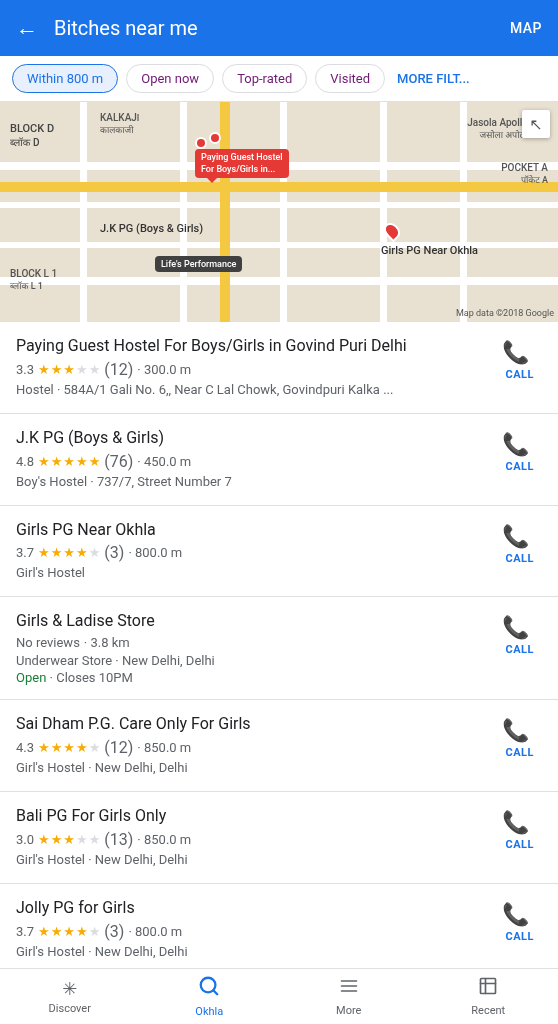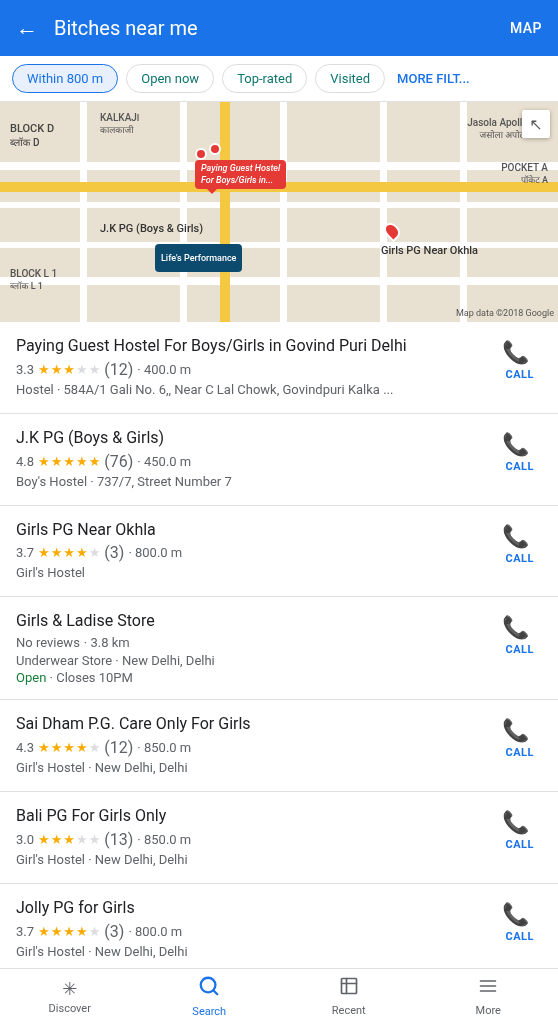--- a/index.html
+++ b/index.html
@@ -55,21 +55,21 @@
       overflow-x: auto;
       white-space: nowrap;
       border-bottom: 1px solid #e0e0e0;
     }
     .filter-bar::-webkit-scrollbar { display: none; }
     .filter-chip {
       border: 1px solid #dadce0;
       border-radius: 20px;
       padding: 6px 14px;
       font-size: 13px;
-      color: #0f766e;
+      color: #701a75;
       background: white;
       cursor: pointer;
       flex-shrink: 0;
     }
     .filter-chip.active {
       background: #e8f0fe;
       border-color: #1a73e8;
       color: #1a73e8;
     }
     .more-filters {
@@ -296,24 +296,24 @@
     <div style="position:absolute; top:80px; left:0; right:0; height:10px; background:#f5c842;"></div>
     <div style="position:absolute; top:0; left:220px; bottom:0; width:10px; background:#f5c842;"></div>
 
     <div class="map-label" style="left:10px; top:20px; font-size:11px; color:#444;">BLOCK D<br><span style="font-size:10px;">ब्लॉक D</span></div>
     <div class="map-label" style="left:100px; top:10px;">KALKAJ<span style="font-size:9px;">I</span><br><span style="font-size:9px;text-align:center;">कालकाजी</span></div>
     <div class="map-label" style="right:30px; top:15px; text-align:right;">Jasola Apollo<br><span style="font-size:9px;">जसोला अपोलो</span></div>
     <div class="map-label" style="right:10px; top:60px; text-align:right;">POCKET A<br><span style="font-size:9px;">पॉकेट A</span></div>
     <div class="map-label" style="left:10px; bottom:30px;">BLOCK L 1<br><span style="font-size:9px;">ब्लॉक L 1</span></div>
 
     <div style="position:absolute; left:155px; bottom:50px;">
-      <div style="background:#0c4a6e; color:white; font-size:9px; padding:9px 6px; border-radius:4px; font-weight:500;">Life's Performance</div>
-    </div>
-
-    <div style="position:absolute; left:195px; top:41px;font-style:italic;">
+      <div style="background:#404040; color:white; font-size:9px; padding:3px 6px; border-radius:4px; font-weight:500;">Life's Performance</div>
+    </div>
+
+    <div style="position:absolute; left:195px; top:30px;">
       <div style="display:flex; align-items:flex-start; gap:2px;">
         <div style="width:12px; height:12px; background:#e53935; border-radius:50%; border:2px solid white; margin-top:5px;"></div>
         <div style="width:12px; height:12px; background:#e53935; border-radius:50%; border:2px solid white;"></div>
       </div>
       <div style="background:#e53935; color:white; font-size:9px; padding:3px 6px; border-radius:4px; max-width:130px; line-height:1.3; font-weight:500; position:relative;">
         Paying Guest Hostel<br>For Boys/Girls in...
         <div style="position:absolute; bottom:-5px; left:12px; border-left:5px solid transparent; border-right:5px solid transparent; border-top:5px solid #e53935;"></div>
       </div>
     </div>
 
@@ -338,21 +338,21 @@
       <div class="result-rating-row">
         <span class="rating-number">3.3</span>
         <span class="stars">
           <span class="star">★</span>
             <span class="star">★</span>
             <span class="star">★</span>
             <span class="star empty">★</span>
             <span class="star empty">★</span>
         </span>
         <span class="review-count">(12)</span>
-        <span class="distance">· 400.0 m</span>
+        <span class="distance">· 300.0 m</span>
       </div>
       <div class="result-type">Hostel · 584A/1 Gali No. 6,, Near C Lal Chowk, Govindpuri Kalka ...</div>
     </div>
     <div class="call-btn">
       <span class="call-icon">📞</span>
       <span class="call-label">CALL</span>
     </div>
   </div>
 
   <div class="result-item">
@@ -495,35 +495,35 @@
     <span class="nav-icon" style="font-size:18px;">✳</span>
     <span class="nav-label">Discover</span>
   </div>
   <div class="nav-item">
     <span class="nav-icon active">
       <svg width="22" height="22" viewBox="0 0 24 24" fill="none" stroke="#1a73e8" stroke-width="2.5" stroke-linecap="round">
         <circle cx="11" cy="11" r="8"></circle>
           <line x1="21" y1="21" x2="16.65" y2="16.65"></line>
       </svg>
     </span>
-    <span class="nav-label active">Search</span>
+    <span class="nav-label active">Okhla</span>
+  </div>
+  <div class="nav-item">
+    <span class="nav-icon">
+      <svg width="20" height="20" viewBox="0 0 24 24" fill="none" stroke="#5f6368" stroke-width="2" stroke-linecap="round">
+        <line x1="3" y1="6" x2="21" y2="6"></line>
+          <line x1="3" y1="12" x2="21" y2="12"></line>
+          <line x1="3" y1="18" x2="21" y2="18"></line>
+      </svg>
+    </span>
+    <span class="nav-label">More</span>
   </div>
   <div class="nav-item">
     <span class="nav-icon">
       <svg width="20" height="20" viewBox="0 0 24 24" fill="none" stroke="#5f6368" stroke-width="2" stroke-linecap="round">
         <rect x="3" y="3" width="18" height="18" rx="1"></rect>
           <line x1="9" y1="3" x2="9" y2="21"></line>
           <line x1="3" y1="9" x2="21" y2="9"></line>
       </svg>
     </span>
     <span class="nav-label">Recent</span>
   </div>
-  <div class="nav-item">
-    <span class="nav-icon">
-      <svg width="20" height="20" viewBox="0 0 24 24" fill="none" stroke="#5f6368" stroke-width="2" stroke-linecap="round">
-        <line x1="3" y1="6" x2="21" y2="6"></line>
-          <line x1="3" y1="12" x2="21" y2="12"></line>
-          <line x1="3" y1="18" x2="21" y2="18"></line>
-      </svg>
-    </span>
-    <span class="nav-label">More</span>
-  </div>
 </div>
 
 </body></html>

